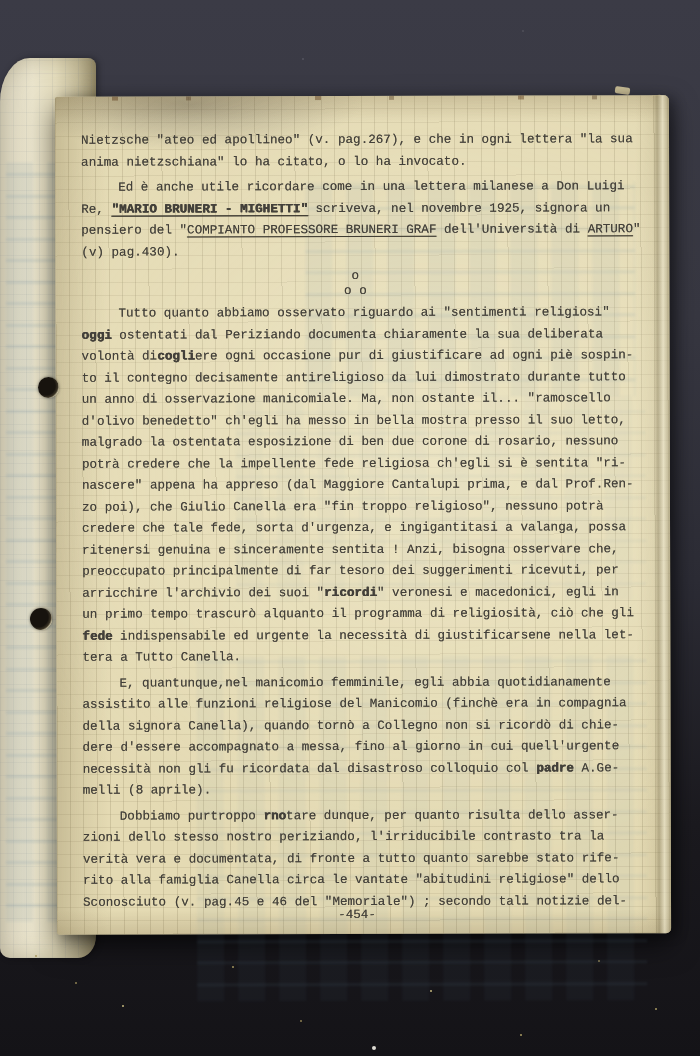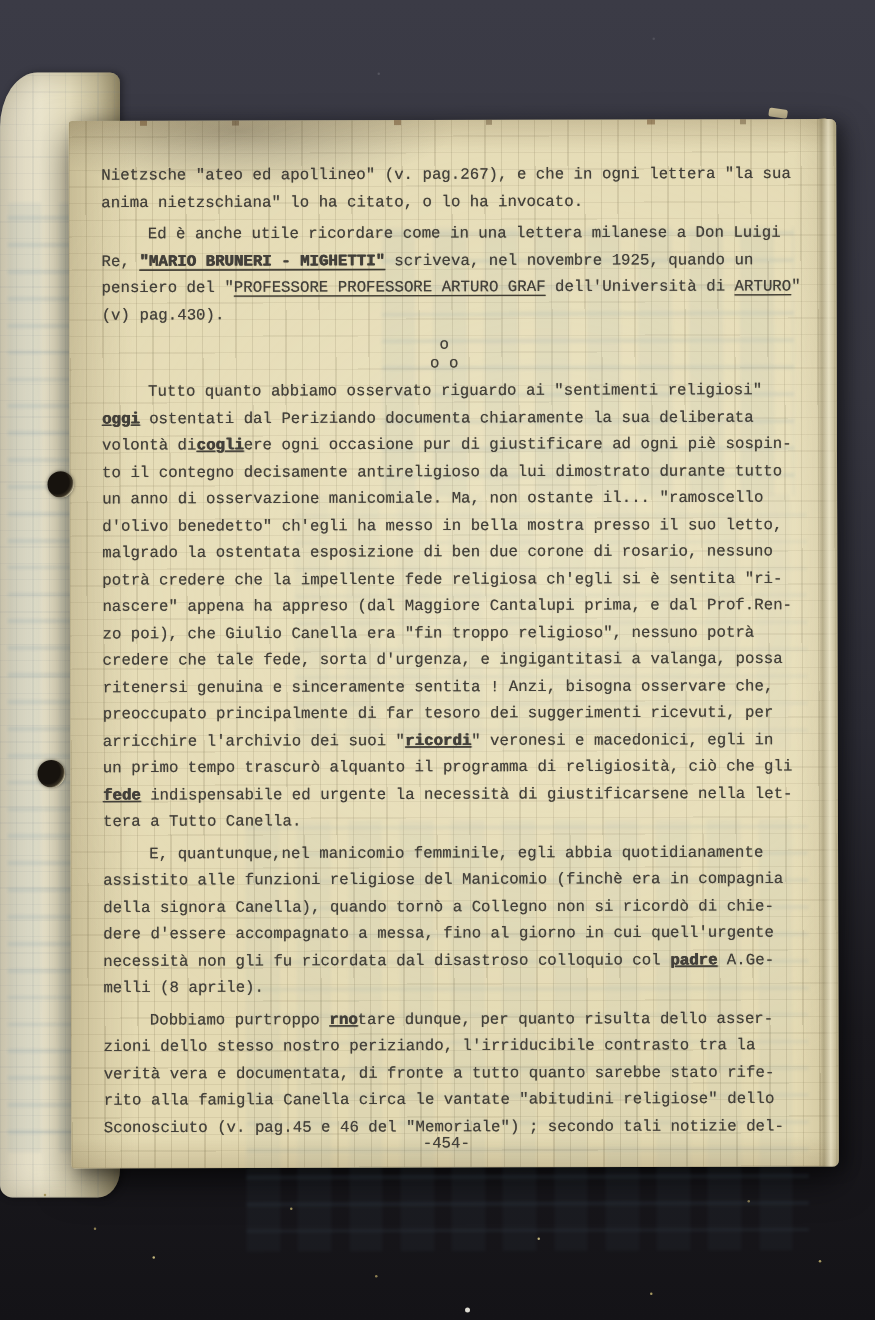--- a/index.html
+++ b/index.html
@@ -48,21 +48,21 @@
   .g3{left:180px;top:300px;width:410px;height:205px;opacity:.22;}
   
   .textblock{position:absolute;left:26px;top:34px;width:578px;
     font-family:"Liberation Mono","DejaVu Sans Mono",monospace;
     font-size:12.6px;line-height:21.5px;color:#43403a;
     text-shadow:0 0 .6px rgba(62,58,50,.65);}
   .line{white-space:pre;}
   .para{margin:0;}
   .para.indent .line:first-child{padding-left:37px;}
   .para + .para{margin-top:4px;}
-  .b{font-weight:bold;text-shadow:.5px 0 currentColor, 0 0 .6px rgba(62,58,50,.65);text-decoration:underline;}
+  .b{font-weight:bold;text-shadow:.5px 0 currentColor, 0 0 .6px rgba(62,58,50,.65);}
   .u{text-decoration:underline;text-underline-offset:3px;text-decoration-thickness:1.2px;
      text-decoration-color:rgba(58,54,46,.9);}
   .separator{width:548px;text-align:center;line-height:15px;margin:6px 0 4px 0;}
   .pagenum{position:absolute;left:26px;top:812px;width:548px;text-align:center;
     font-family:"Liberation Mono","DejaVu Sans Mono",monospace;font-size:12.6px;color:#43403a;
     text-shadow:0 0 .6px rgba(62,58,50,.65);}
   
   .scrap{position:absolute;border-radius:2px;}
   .scrap.s1{left:615px;top:87px;width:15px;height:7px;background:#c9bd96;transform:rotate(8deg);}
   .scrap.s2{left:651px;top:95px;width:11px;height:6px;background:#b3a67f;transform:rotate(-6deg);}
@@ -94,22 +94,22 @@
     <div class="ghost stripes g3"></div>
     <div class="ghost stripes g2"></div>
 
     <div class="textblock">
         <div class="para">
           <div class="line"><span class="">Nietzsche "ateo ed apollineo" (v. pag.267), e che in ogni lettera "la sua</span></div>
           <div class="line"><span class="">anima nietzschiana" lo ha citato, o lo ha invocato.</span></div>
         </div>
         <div class="para indent">
           <div class="line"><span class="">Ed è anche utile ricordare come in una lettera milanese a Don Luigi</span></div>
-          <div class="line"><span class="">Re, </span><span class="u b">"MARIO BRUNERI - MIGHETTI"</span><span class=""> scriveva, nel novembre 1925, quando un</span></div>
-          <div class="line"><span class="">pensiero del "</span><span class="u ">PROFESSORE PROFESSORE ARTURO GRAF</span><span class=""> dell'Università di </span><span class="u ">ARTURO</span><span class="">"</span></div>
+          <div class="line"><span class="">Re, </span><span class="u b">"MARIO BRUNERI - MIGHETTI"</span><span class=""> scriveva, nel novembre 1925, signora un</span></div>
+          <div class="line"><span class="">pensiero del "</span><span class="u ">COMPIANTO PROFESSORE BRUNERI GRAF</span><span class=""> dell'Università di </span><span class="u ">ARTURO</span><span class="">"</span></div>
           <div class="line"><span class="">(v) pag.430).</span></div>
         </div>
         <div class="separator">
           <div class="line">o</div>
           <div class="line">o o</div>
         </div>
         <div class="para indent">
           <div class="line"><span class="">Tutto quanto abbiamo osservato riguardo ai "sentimenti religiosi"</span></div>
           <div class="line"><span class="b">oggi</span><span class=""> ostentati dal Periziando documenta chiaramente la sua deliberata</span></div>
           <div class="line"><span class="">volontà di</span><span class="b">cogli</span><span class="">ere ogni occasione pur di giustificare ad ogni piè sospin-</span></div>

